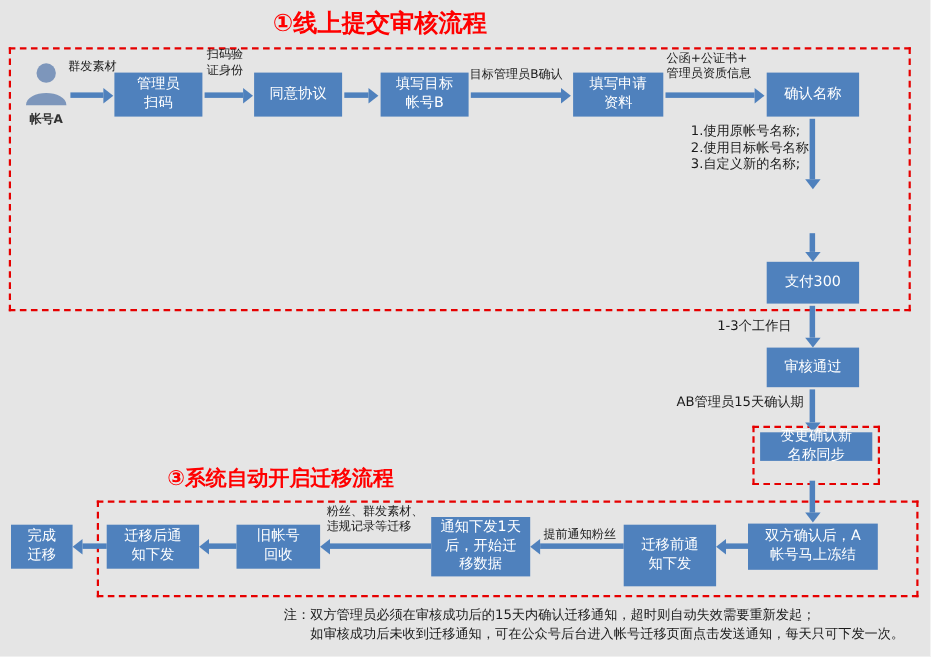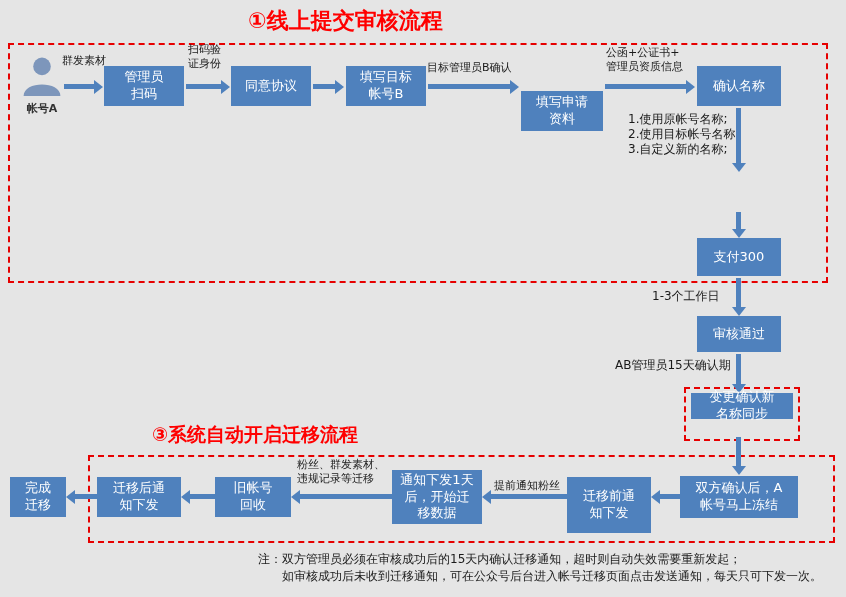--- a/index.html
+++ b/index.html
@@ -72,21 +72,21 @@
   <div class="node" style="left:231px; top:66px; width:80px; height:40px;">同意协议</div>
 
   <div class="arrow ar" style="left:313px; top:84px; width:22px;"></div>
 
   <div class="node" style="left:346px; top:66px; width:80px; height:40px;">填写目标
 帐号B</div>
 
   <div class="lbl" style="left:427px; top:61px;">目标管理员B确认</div>
   <div class="arrow ar" style="left:428px; top:84px; width:82px;"></div>
 
-  <div class="node" style="left:521px; top:66px; width:82px; height:40px;margin-top:25px;">填写申请
+  <div class="node" style="left:521px; top:66px; width:82px; height:40px;">填写申请
 资料</div>
 
   <div class="lbl" style="left:606px; top:46px;">公函+公证书+
 管理员资质信息</div>
   <div class="arrow ar" style="left:605px; top:84px; width:81px;"></div>
 
   <div class="node" style="left:697px; top:66px; width:84px; height:40px;">确认名称</div>
 
   <div class="lbl md" style="left:628px; top:112px;">1.使用原帐号名称;
 2.使用目标帐号名称;

